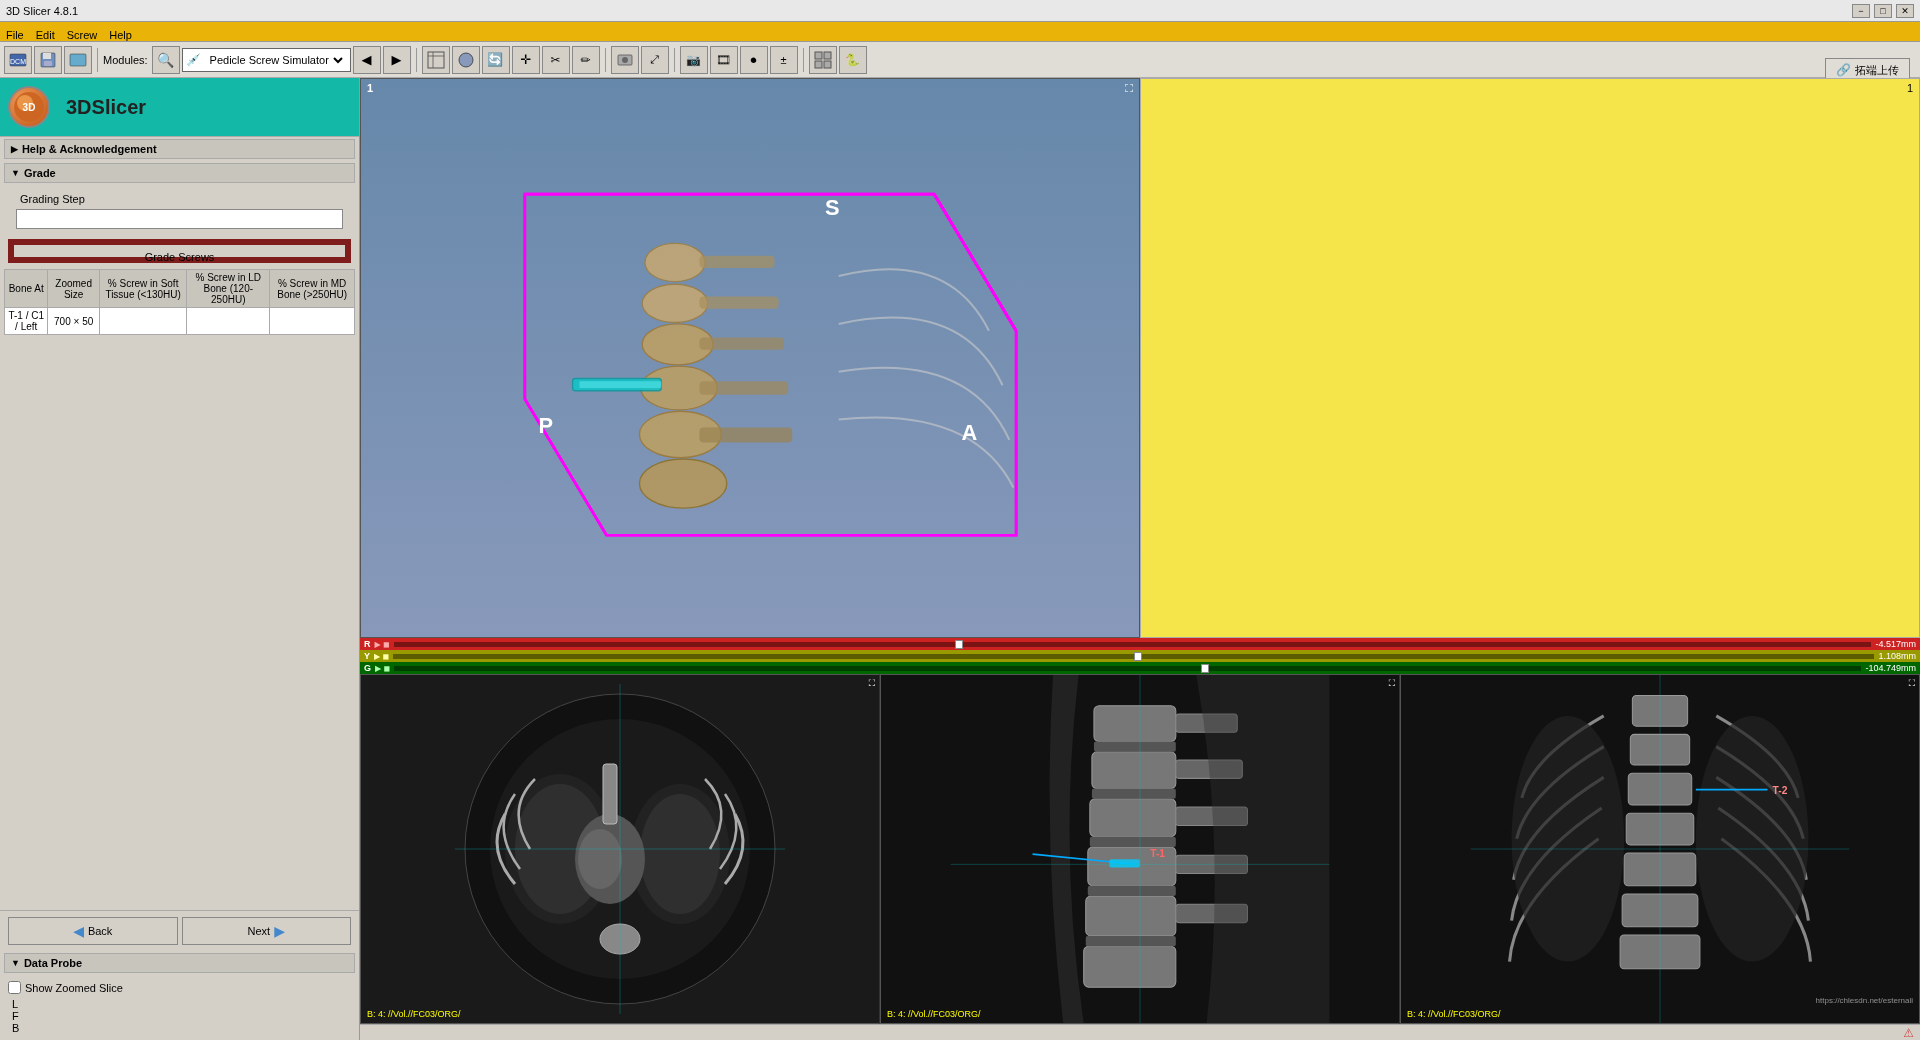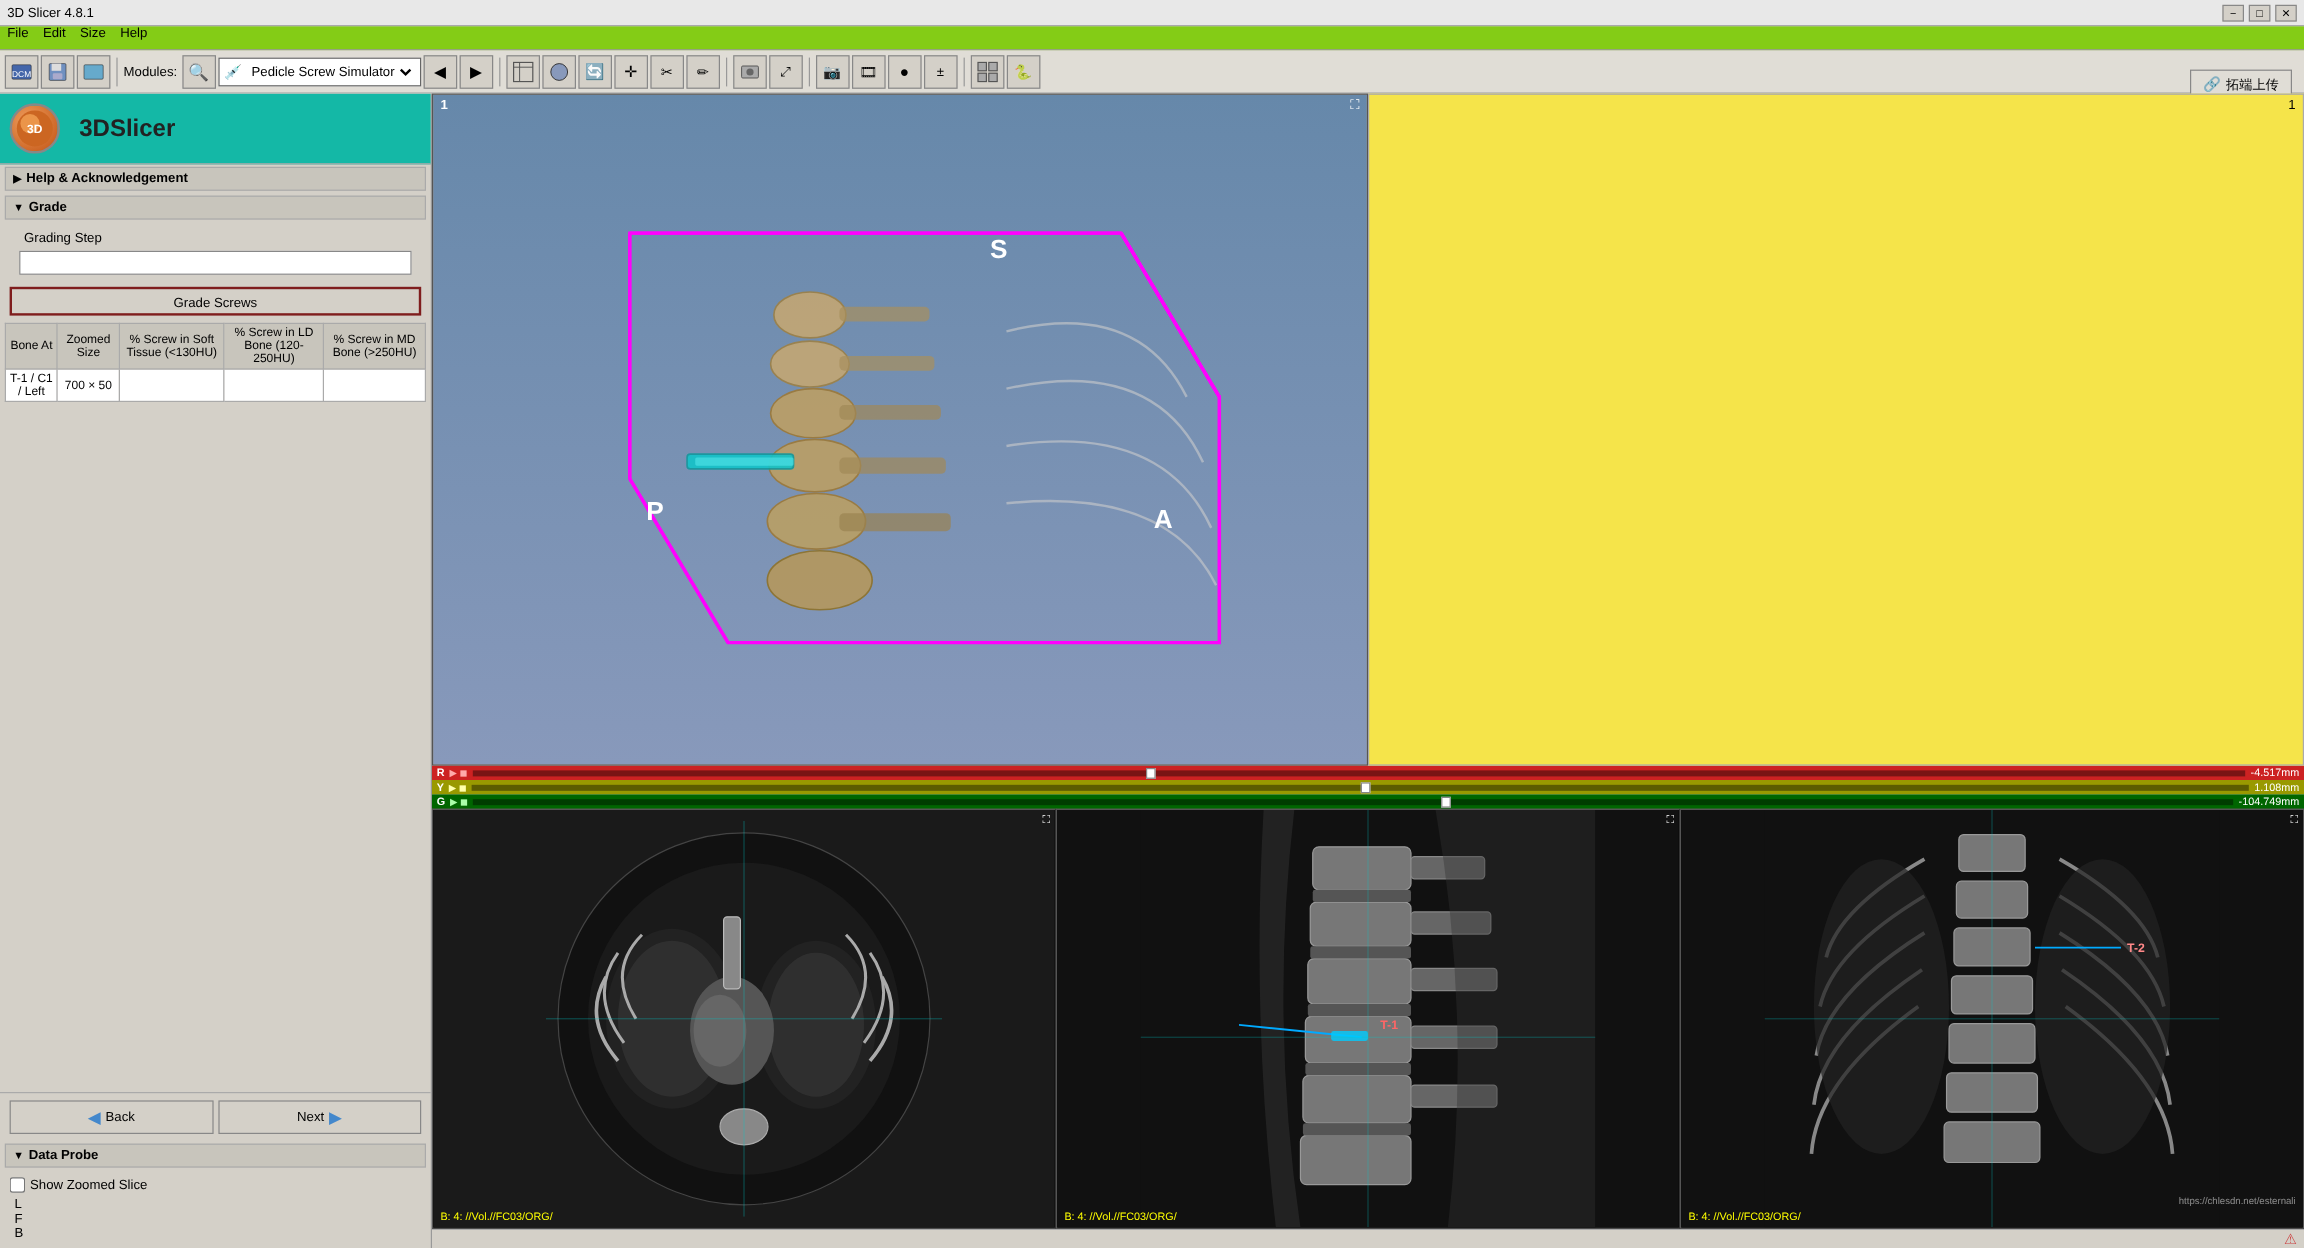--- a/index.html
+++ b/index.html
@@ -21,24 +21,24 @@
       background: #d4d0c8;
       border: 1px solid #888;
       font-size: 9px;
       display: flex; align-items: center; justify-content: center;
       cursor: pointer;
     }
 
     
     #menubar {
       height: 20px;
-      background: #84cc16;
+      background: #eab308;
       border-bottom: 1px solid #999;
       display: flex;
-      align-items: flex-start;
+      align-items: flex-end;
       padding: 0 6px;
       gap: 12px;
     }
     #menubar span { font-size: 11px; cursor: pointer; }
 
     
     #toolbar {
       height: 36px;
       background: #e0ddd6;
       border-bottom: 1px solid #aaa;
@@ -133,21 +133,21 @@
       font-size: 11px;
     }
 
     
     .grade-screws-btn {
       display: block;
       width: calc(100% - 16px);
       margin: 6px 8px;
       height: 24px;
       background: #d4d0c8;
-      border: 2px solid #7f1d1d;
+      border: 6px solid #7f1d1d;
       font-size: 11px;
       cursor: pointer;
       text-align: center;
       line-height: 24px;
     }
 
     
     .screw-table {
       width: calc(100% - 8px);
       margin: 0 4px;
@@ -293,21 +293,21 @@
   <div class="win-controls">
     <div class="win-btn">−</div>
     <div class="win-btn">□</div>
     <div class="win-btn">✕</div>
   </div>
 </div>
 
 <div id="menubar">
   <span>File</span>
   <span>Edit</span>
-  <span>Size</span>
+  <span>Screw</span>
   <span>Help</span>
 </div>
 
 <div id="toolbar">
   <div class="tb-btn" title="Load">
     <svg width="18" height="18" viewBox="0 0 18 18">
         <rect x="1" y="3" width="16" height="12" rx="1" fill="#4466aa" stroke="#333" stroke-width="0.5"></rect>
         <text x="9" y="13" font-size="7" text-anchor="middle" fill="white">DCM</text>
       </svg>
   </div>

